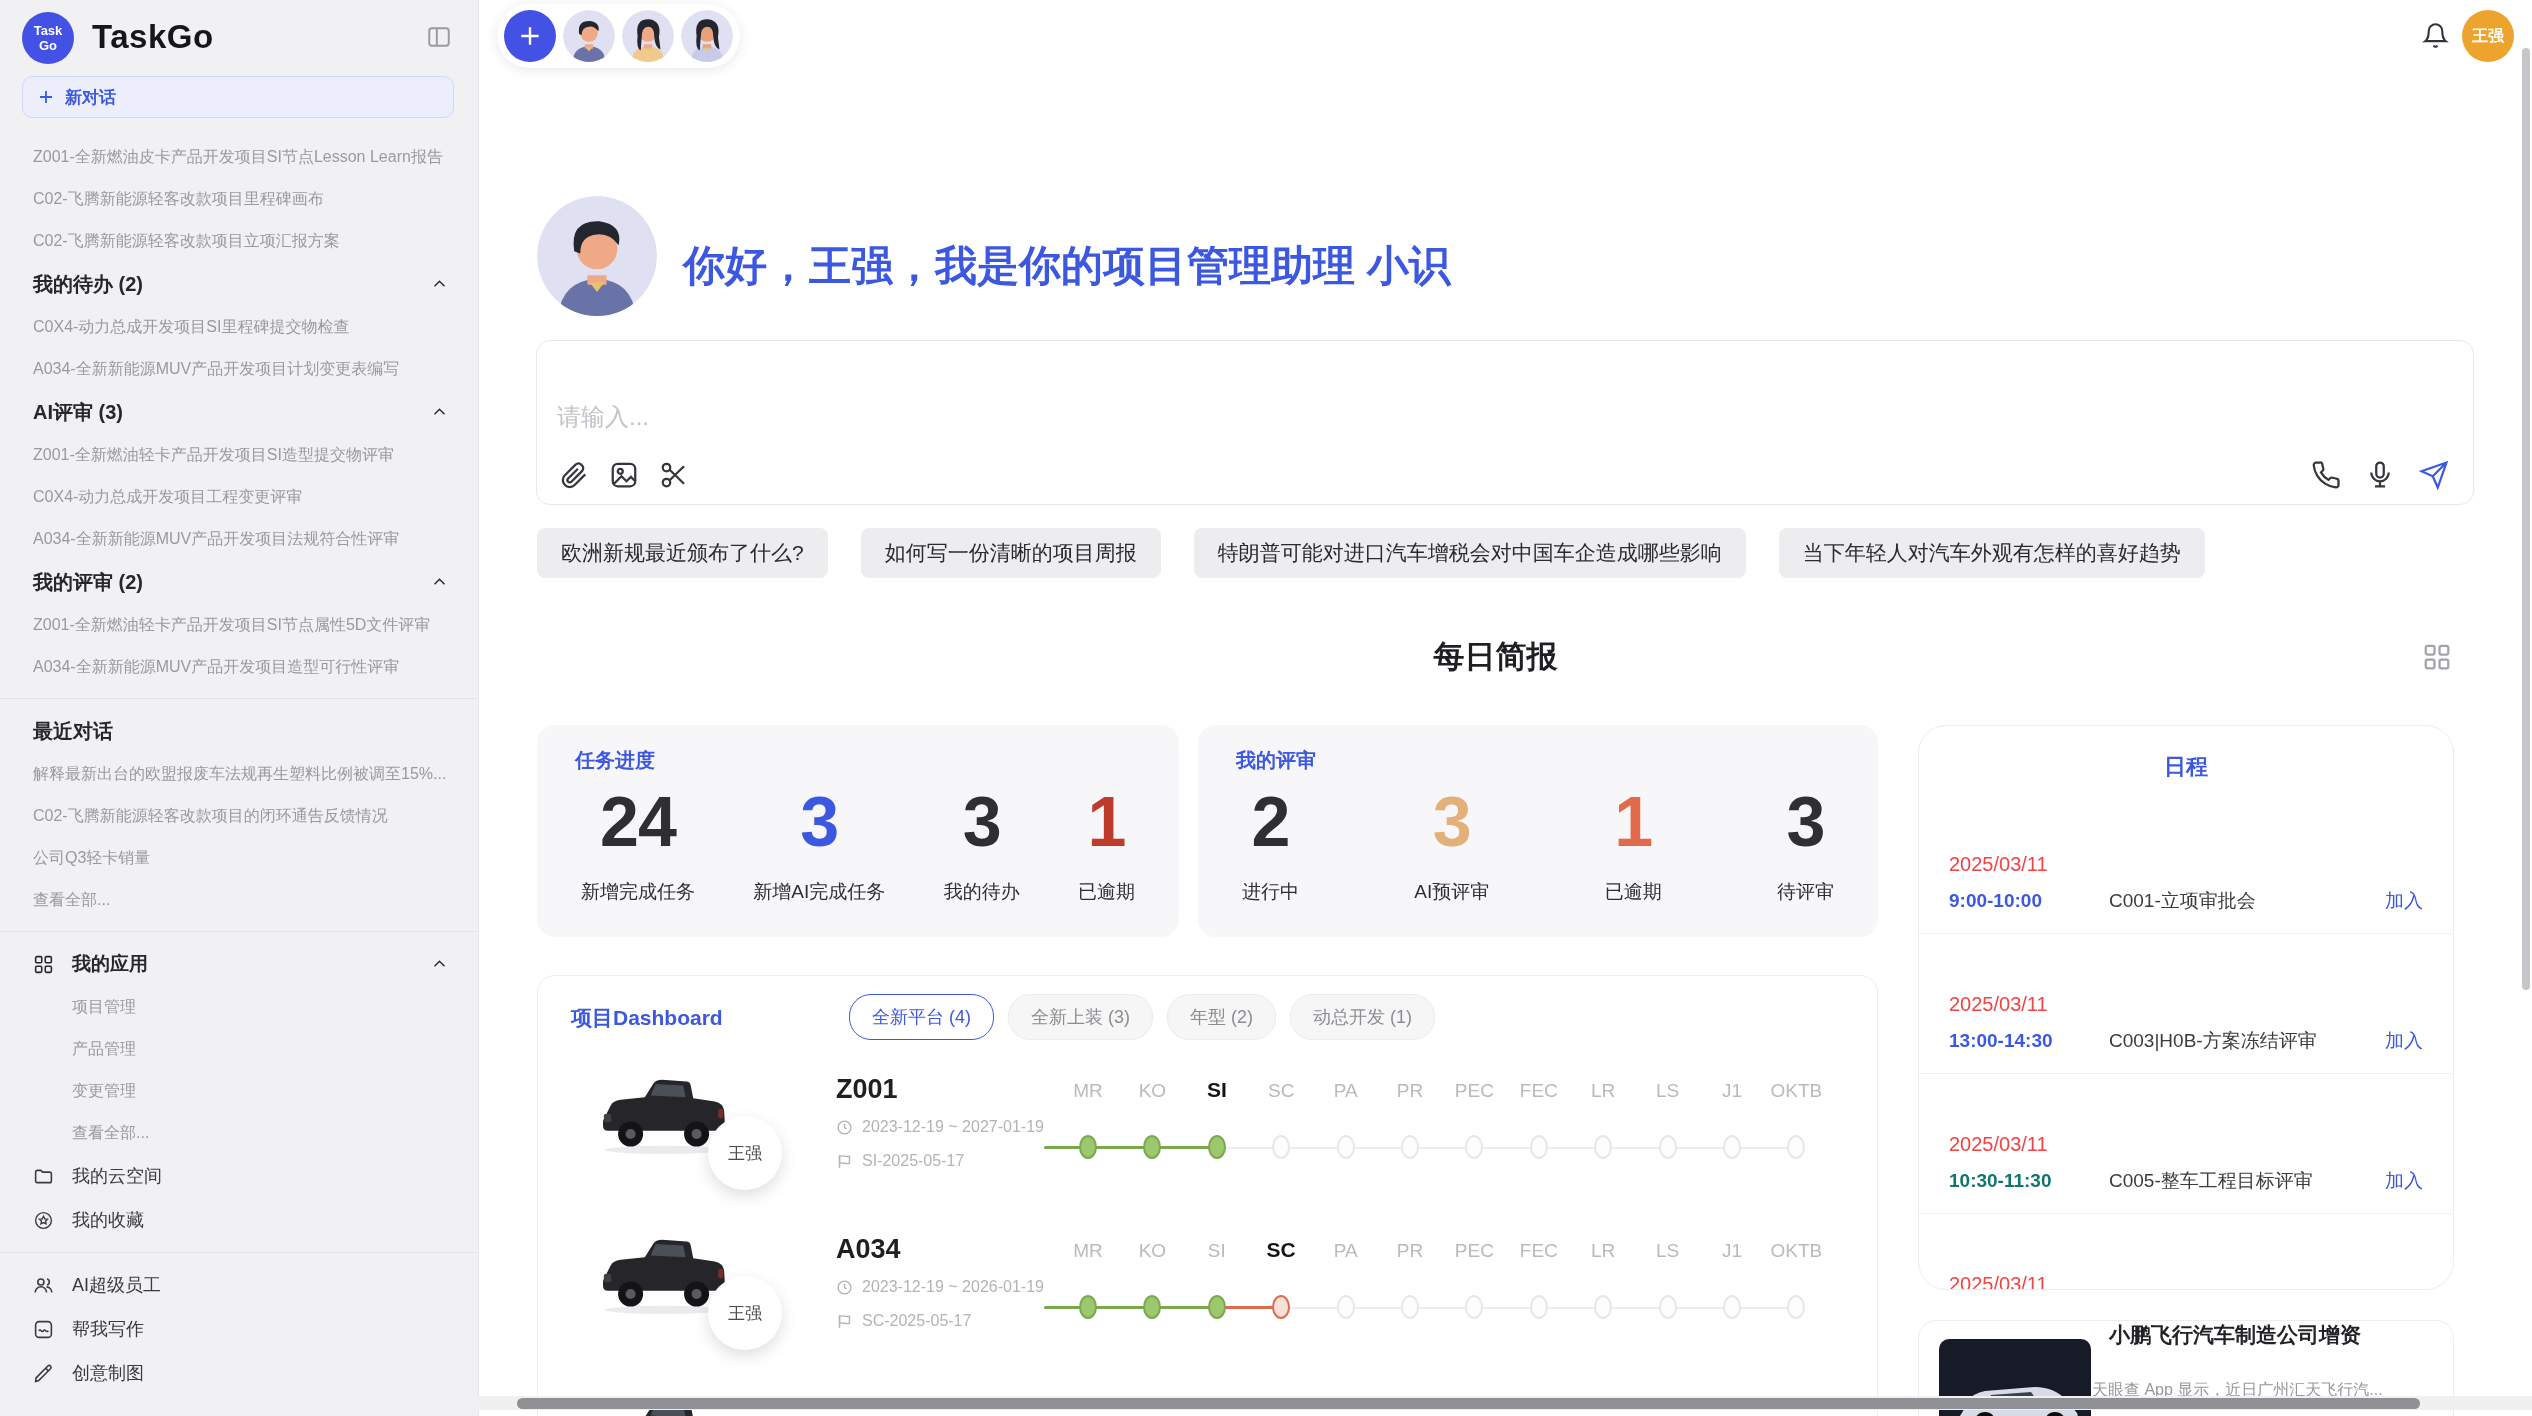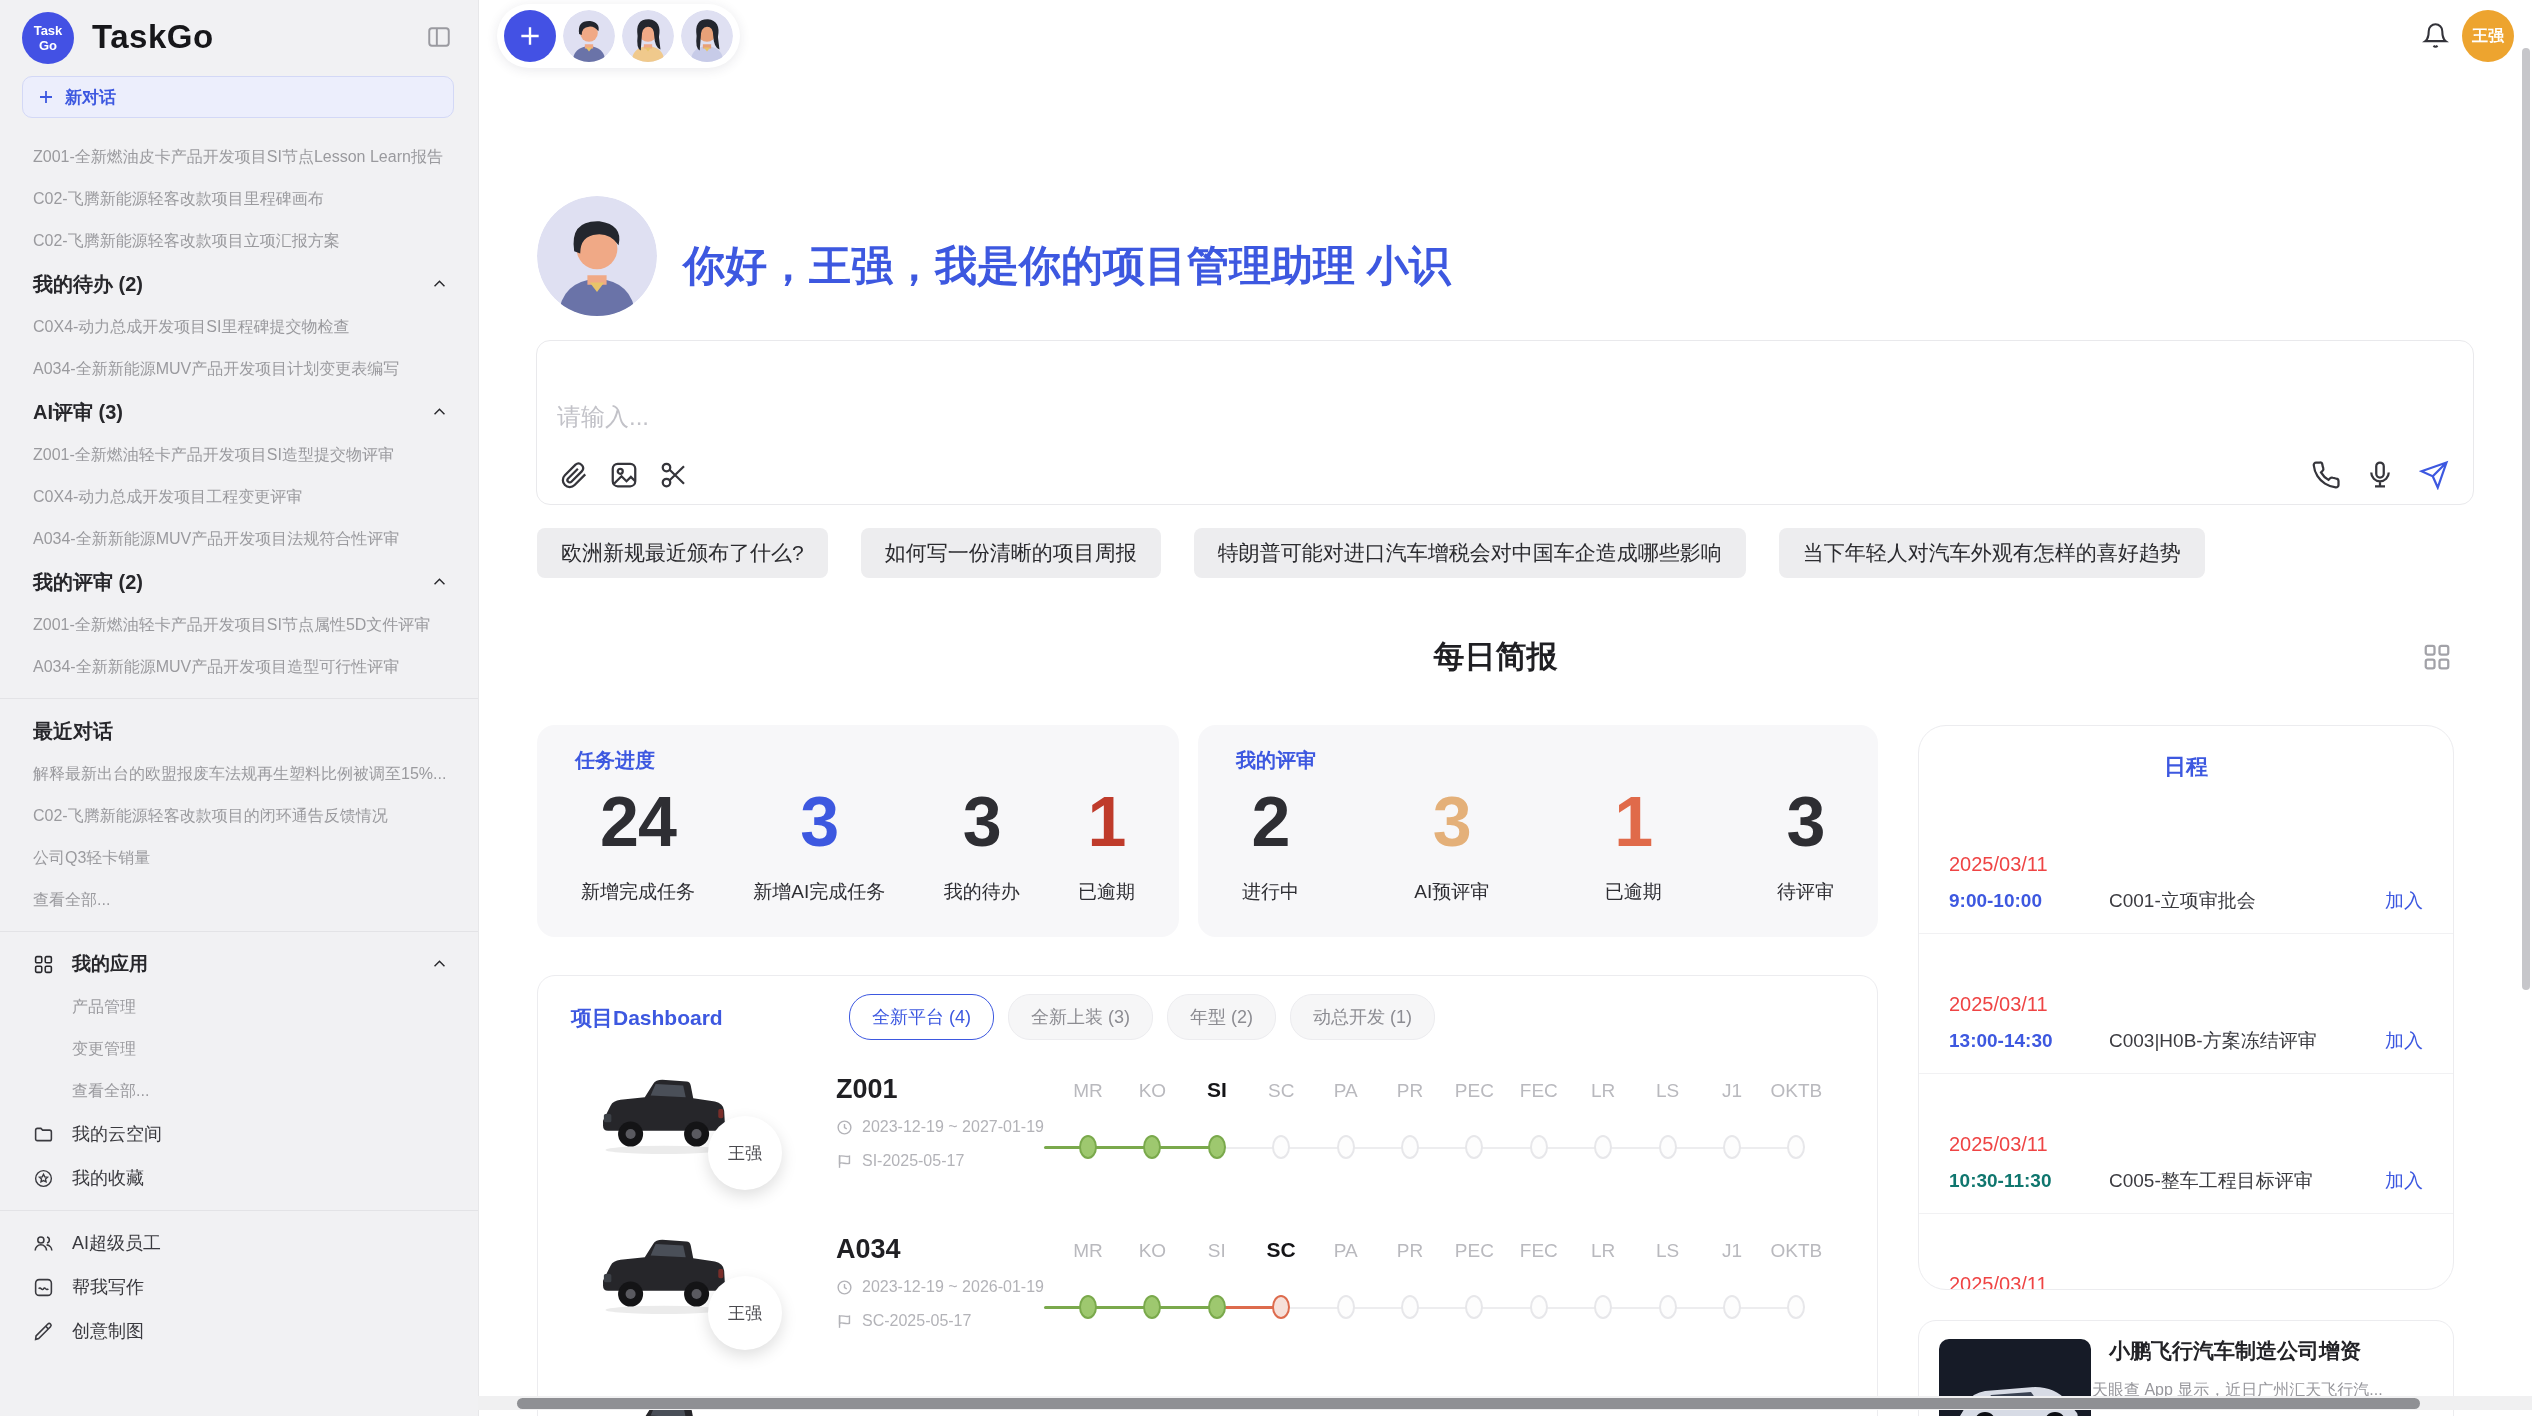--- a/index.html
+++ b/index.html
@@ -110,21 +110,21 @@
   .sch-row{display:flex;align-items:center;}
   .sch-time{width:160px;font-size:19px;font-weight:600;}
   .sch-name{flex:1;font-size:19px;color:#3b3b40;}
   .sch-join{font-size:19px;cursor:pointer;}
   .sch-all{text-align:center;margin-top:20px;font-size:19px;cursor:pointer;}
 
   
   .news-card{position:absolute;left:1918px;top:1320px;width:536px;height:160px;border:1px solid #ececef;
              border-radius:18px;box-sizing:border-box;background:#fff;overflow:hidden;}
   .news-img{position:absolute;left:20px;top:18px;width:152px;height:118px;border-radius:10px;overflow:hidden;}
-  .news-title{position:absolute;left:190px;top:16px;width:330px;font-size:21px;font-weight:700;color:#232327;}
+  .news-title{position:absolute;left:190px;top:0;width:330px;font-size:21px;font-weight:700;color:#232327;}
   .news-text{position:absolute;left:173px;top:56px;width:326px;font-size:16px;line-height:25px;color:#97979c;}
 
   
   .hscroll-track{position:absolute;left:478px;right:0;top:1396px;height:14px;background:#f0f0f1;}
   .hscroll-thumb{position:absolute;left:517px;top:1398px;width:1903px;height:11px;border-radius:6px;background:#8f9094;cursor:pointer;}
   .vscroll-thumb{position:absolute;left:2522px;top:48px;width:8px;height:942px;border-radius:4px;background:#c6c6ca;cursor:pointer;}
 </style>
 </head>
 <body>
 
@@ -210,20 +210,21 @@
                 <rect x="14" y="14" width="7" height="7" rx="1.5"></rect>
               </svg>
             </span>
             <span class="grow">我的应用</span>
             <span class="ic" style="width: 17px; height: 17px;">
               <svg viewBox="0 0 24 24" fill="none" stroke="currentColor" stroke-width="2">
                 <path d="M5 14.5l7-7 7 7"></path>
               </svg>
             </span>
           </div>
+          <div class="side-sub">项目管理</div>
           <div class="side-sub">产品管理</div>
           <div class="side-sub">变更管理</div>
           <div class="side-sub">查看全部...</div>
           <div class="side-row">
             <span class="ic" style="width: 21px; height: 21px;">
               <svg viewBox="0 0 24 24" fill="none" stroke="currentColor" stroke-width="1.8">
                 <path d="M3 7a2 2 0 0 1 2-2h4l2 2h8a2 2 0 0 1 2 2v8a2 2 0 0 1-2 2H5a2 2 0 0 1-2-2z"></path>
               </svg>
             </span>
             <span class="grow">我的云空间</span>

